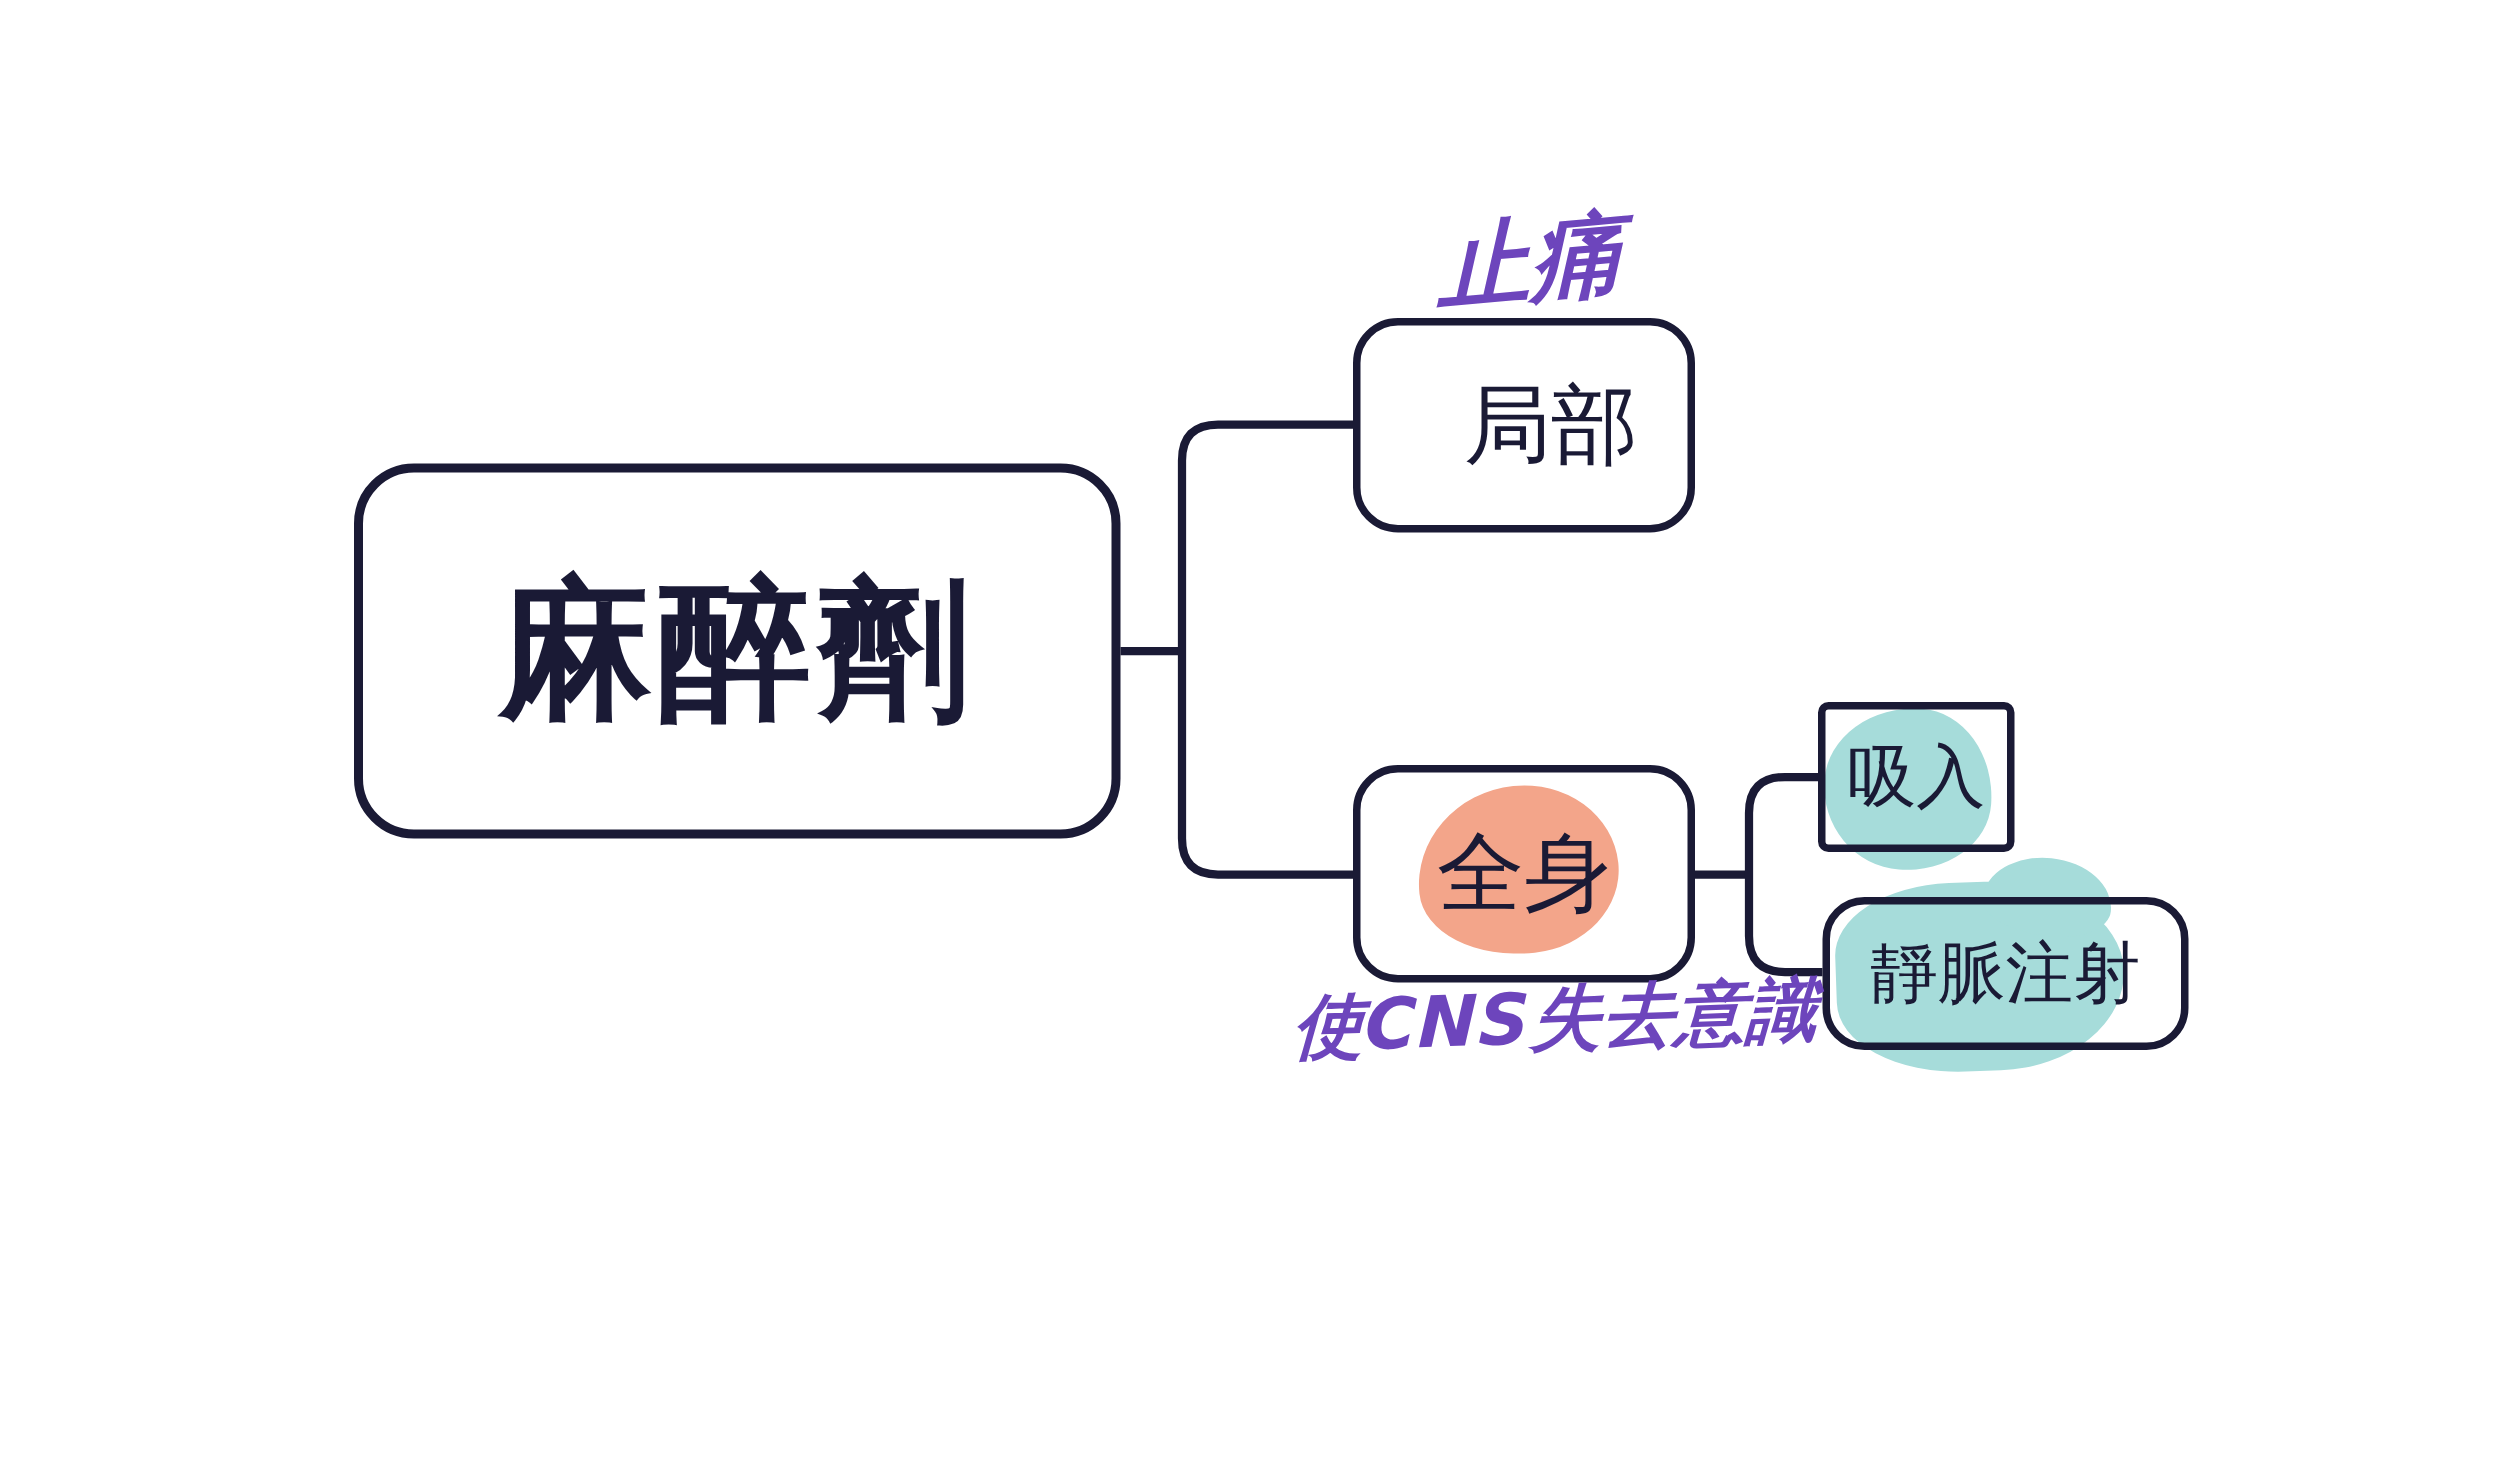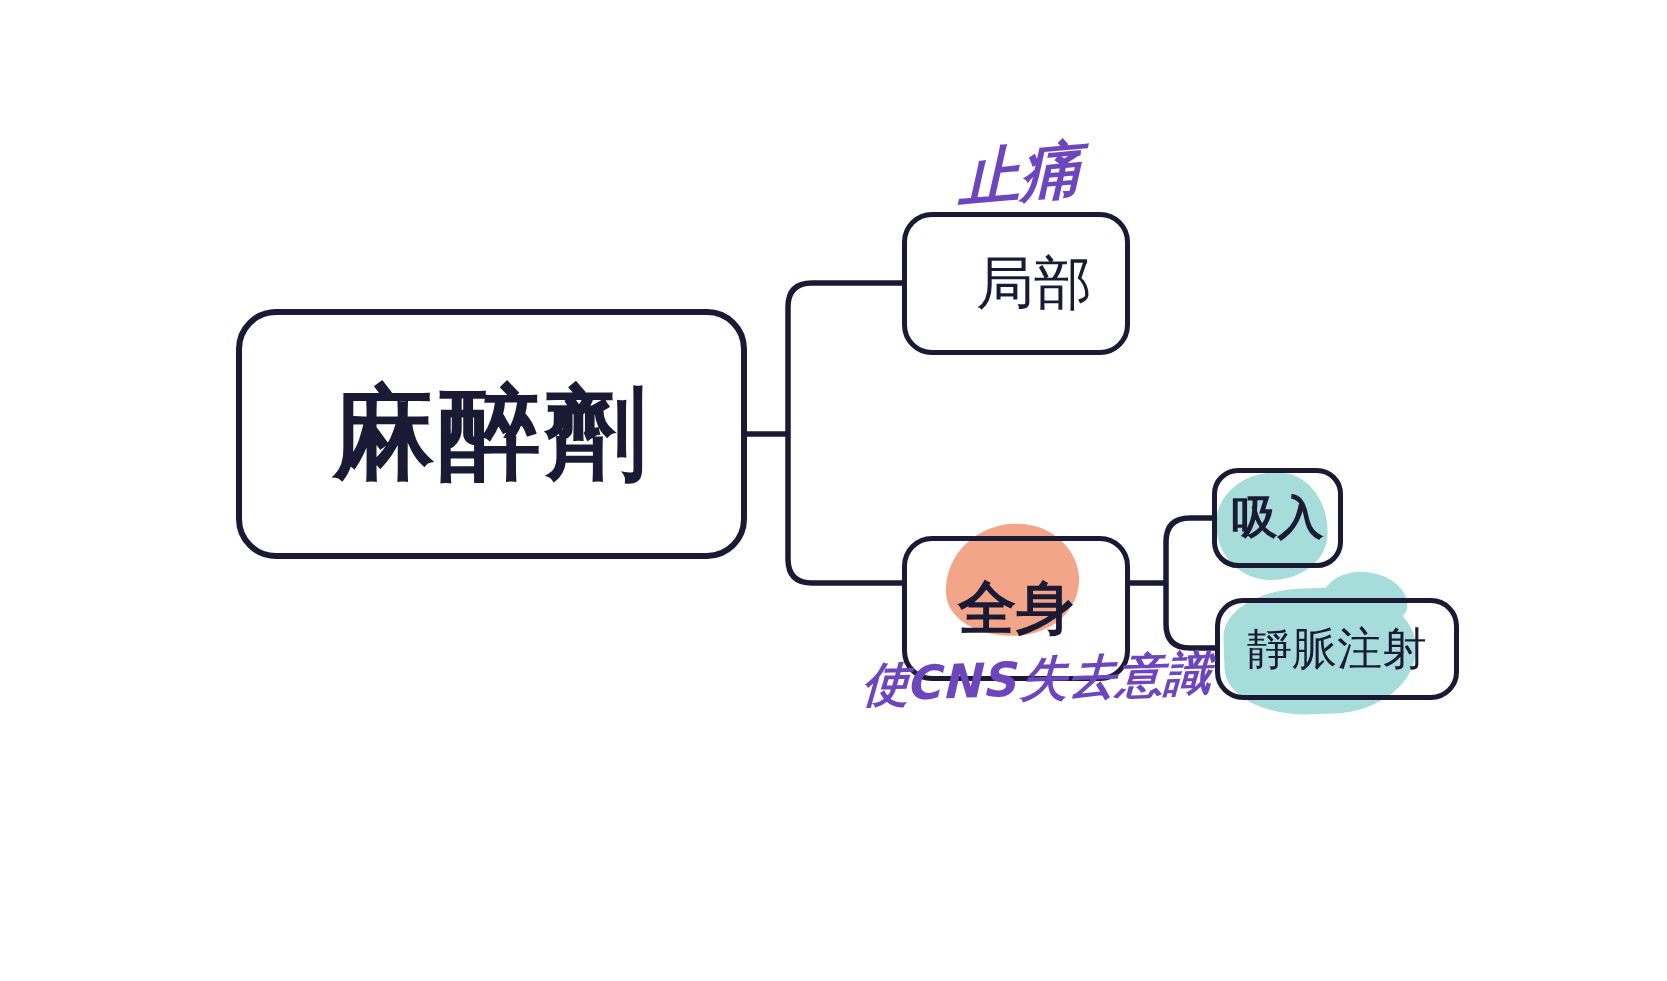--- a/index.html
+++ b/index.html
@@ -86,28 +86,27 @@
     left: 902px; top: 212px; width: 228px; height: 143px;
     border-radius: 30px;
     font-size: 58px;
     font-weight: 400;
     padding-left: 36px;
   }
   .node-general {
     left: 902px; top: 510px; width: 228px; height: 145px;
     border-radius: 30px;
     font-size: 58px;
-    font-weight: 700;
-    margin-top: 26px;
+    font-weight: 400;
   }
   .node-inhale {
     left: 1212px; top: 468px; width: 131px; height: 100px;
-    border-radius: 26px;
+    border-radius: 7px;
     font-size: 46px;
-    font-weight: 700;
+    font-weight: 400;
   }
   .node-iv {
     left: 1215px; top: 598px; width: 244px; height: 102px;
     border-radius: 28px;
     font-size: 45px;
     font-weight: 400;
   }
   .node-label { position: relative; z-index: 4; white-space: nowrap; }
 
   

